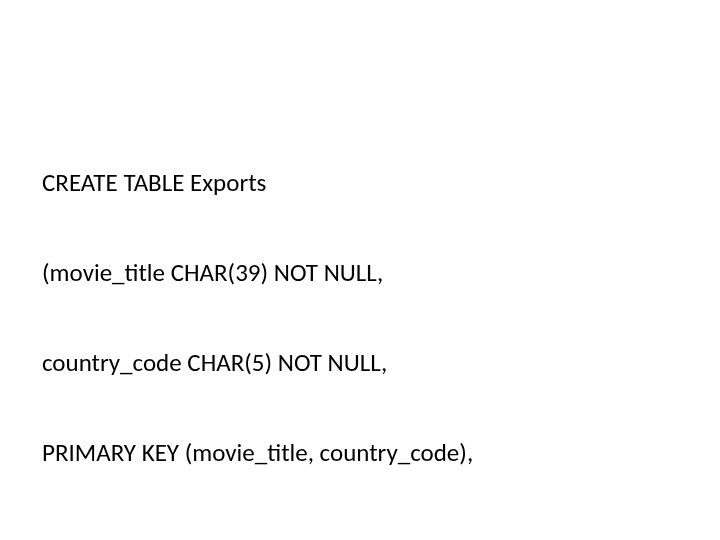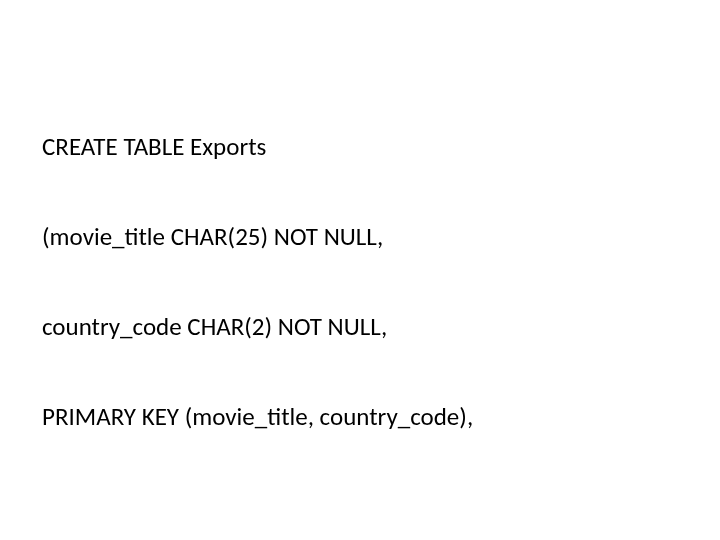--- a/index.html
+++ b/index.html
@@ -9,42 +9,42 @@
     height: 540px;
     background: #ffffff;
     font-family: Calibri, "Segoe UI", Arial, sans-serif;
     overflow: hidden;
   }
   .slide {
     width: 720px;
     height: 540px;
     position: relative;
     box-sizing: border-box;
-    padding-top: 72px;
+    padding-top: 108px;
     padding-left: 42px;
   }
   .code-block {
     font-family: Calibri, "Segoe UI", Arial, sans-serif;
     font-size: 25px;
     line-height: 1.2;
     color: #000;
     white-space: pre;
   }
   .line {
     display: block;
   }
 </style>
 </head>
 <body>
 
 <div class="slide">
   <div class="code-block">
     <span class="line">CREATE TABLE Exports</span>
-    <span class="line">(movie_title CHAR(25) NOT NULL,</span>
-    <span class="line">country_code CHAR(2) NOT NULL,</span>
+    <span class="line">(movie_title CHAR(39) NOT NULL,</span>
+    <span class="line">country_code CHAR(5) NOT NULL,</span>
     <span class="line">PRIMARY KEY (movie_title, country_code),</span>
     
     
     
     
     
     
   </div>
 </div>
 

